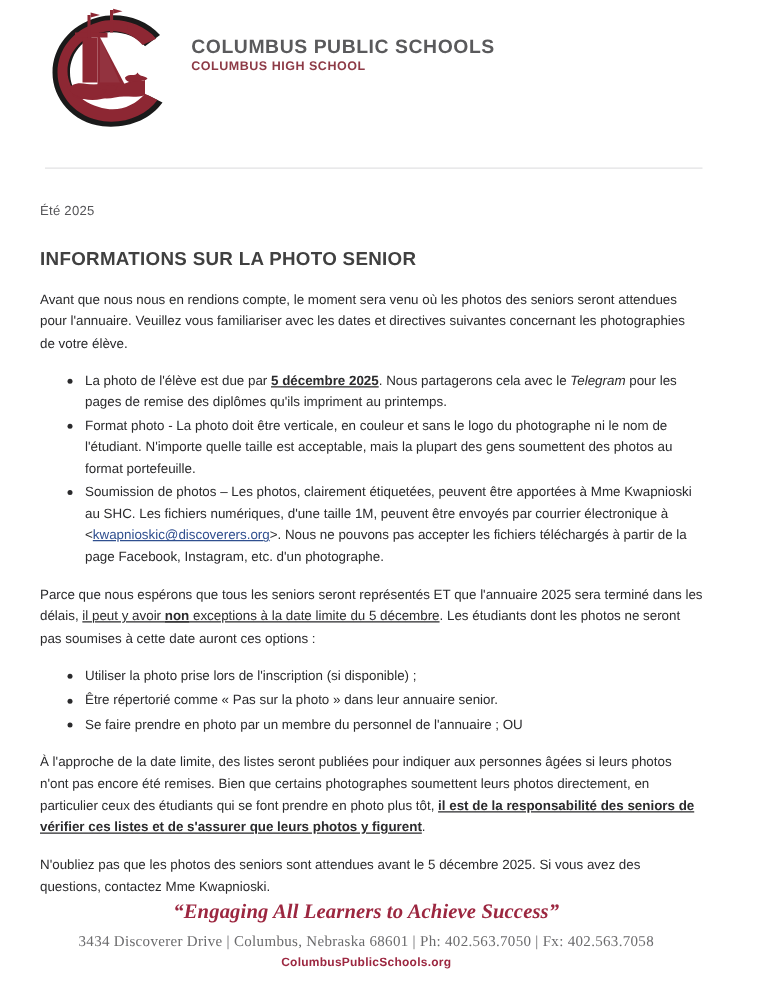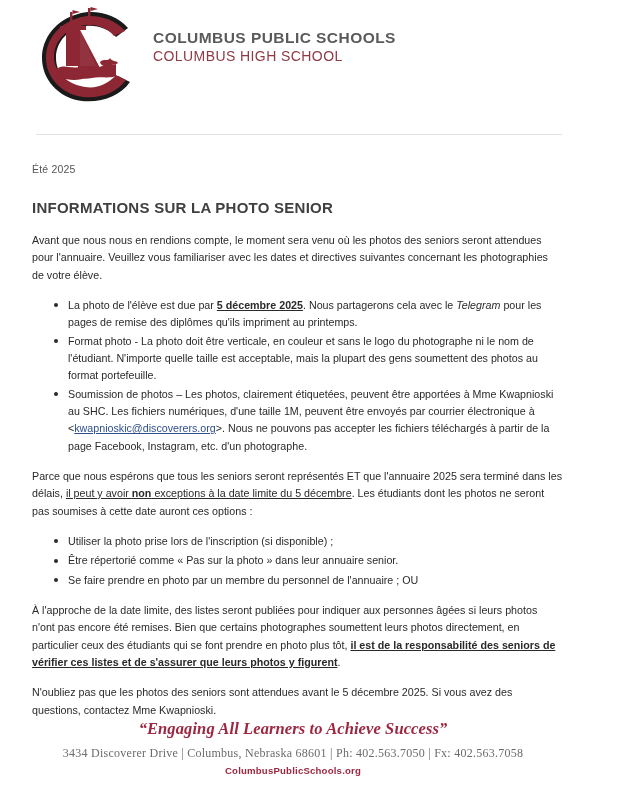--- a/index.html
+++ b/index.html
@@ -45,22 +45,22 @@
     margin-left: 13px;
   }
   .school-name-main {
     font-size: 15.5px;
     font-weight: bold;
     letter-spacing: 0.45px;
     color: #5a5a5c;
     line-height: 1.12;
   }
   .school-name-sub {
-    font-size: 14px;
-    font-weight: normal;
+    font-size: 10px;
+    font-weight: bold;
     letter-spacing: 0.42px;
     color: #8d3a46;
     line-height: 1.25;
     margin-top: 2px;
   }
 
   .divider {
     height: 1px;
     background: #e2e2e4;
     margin: 16px 24px 0 36px;

